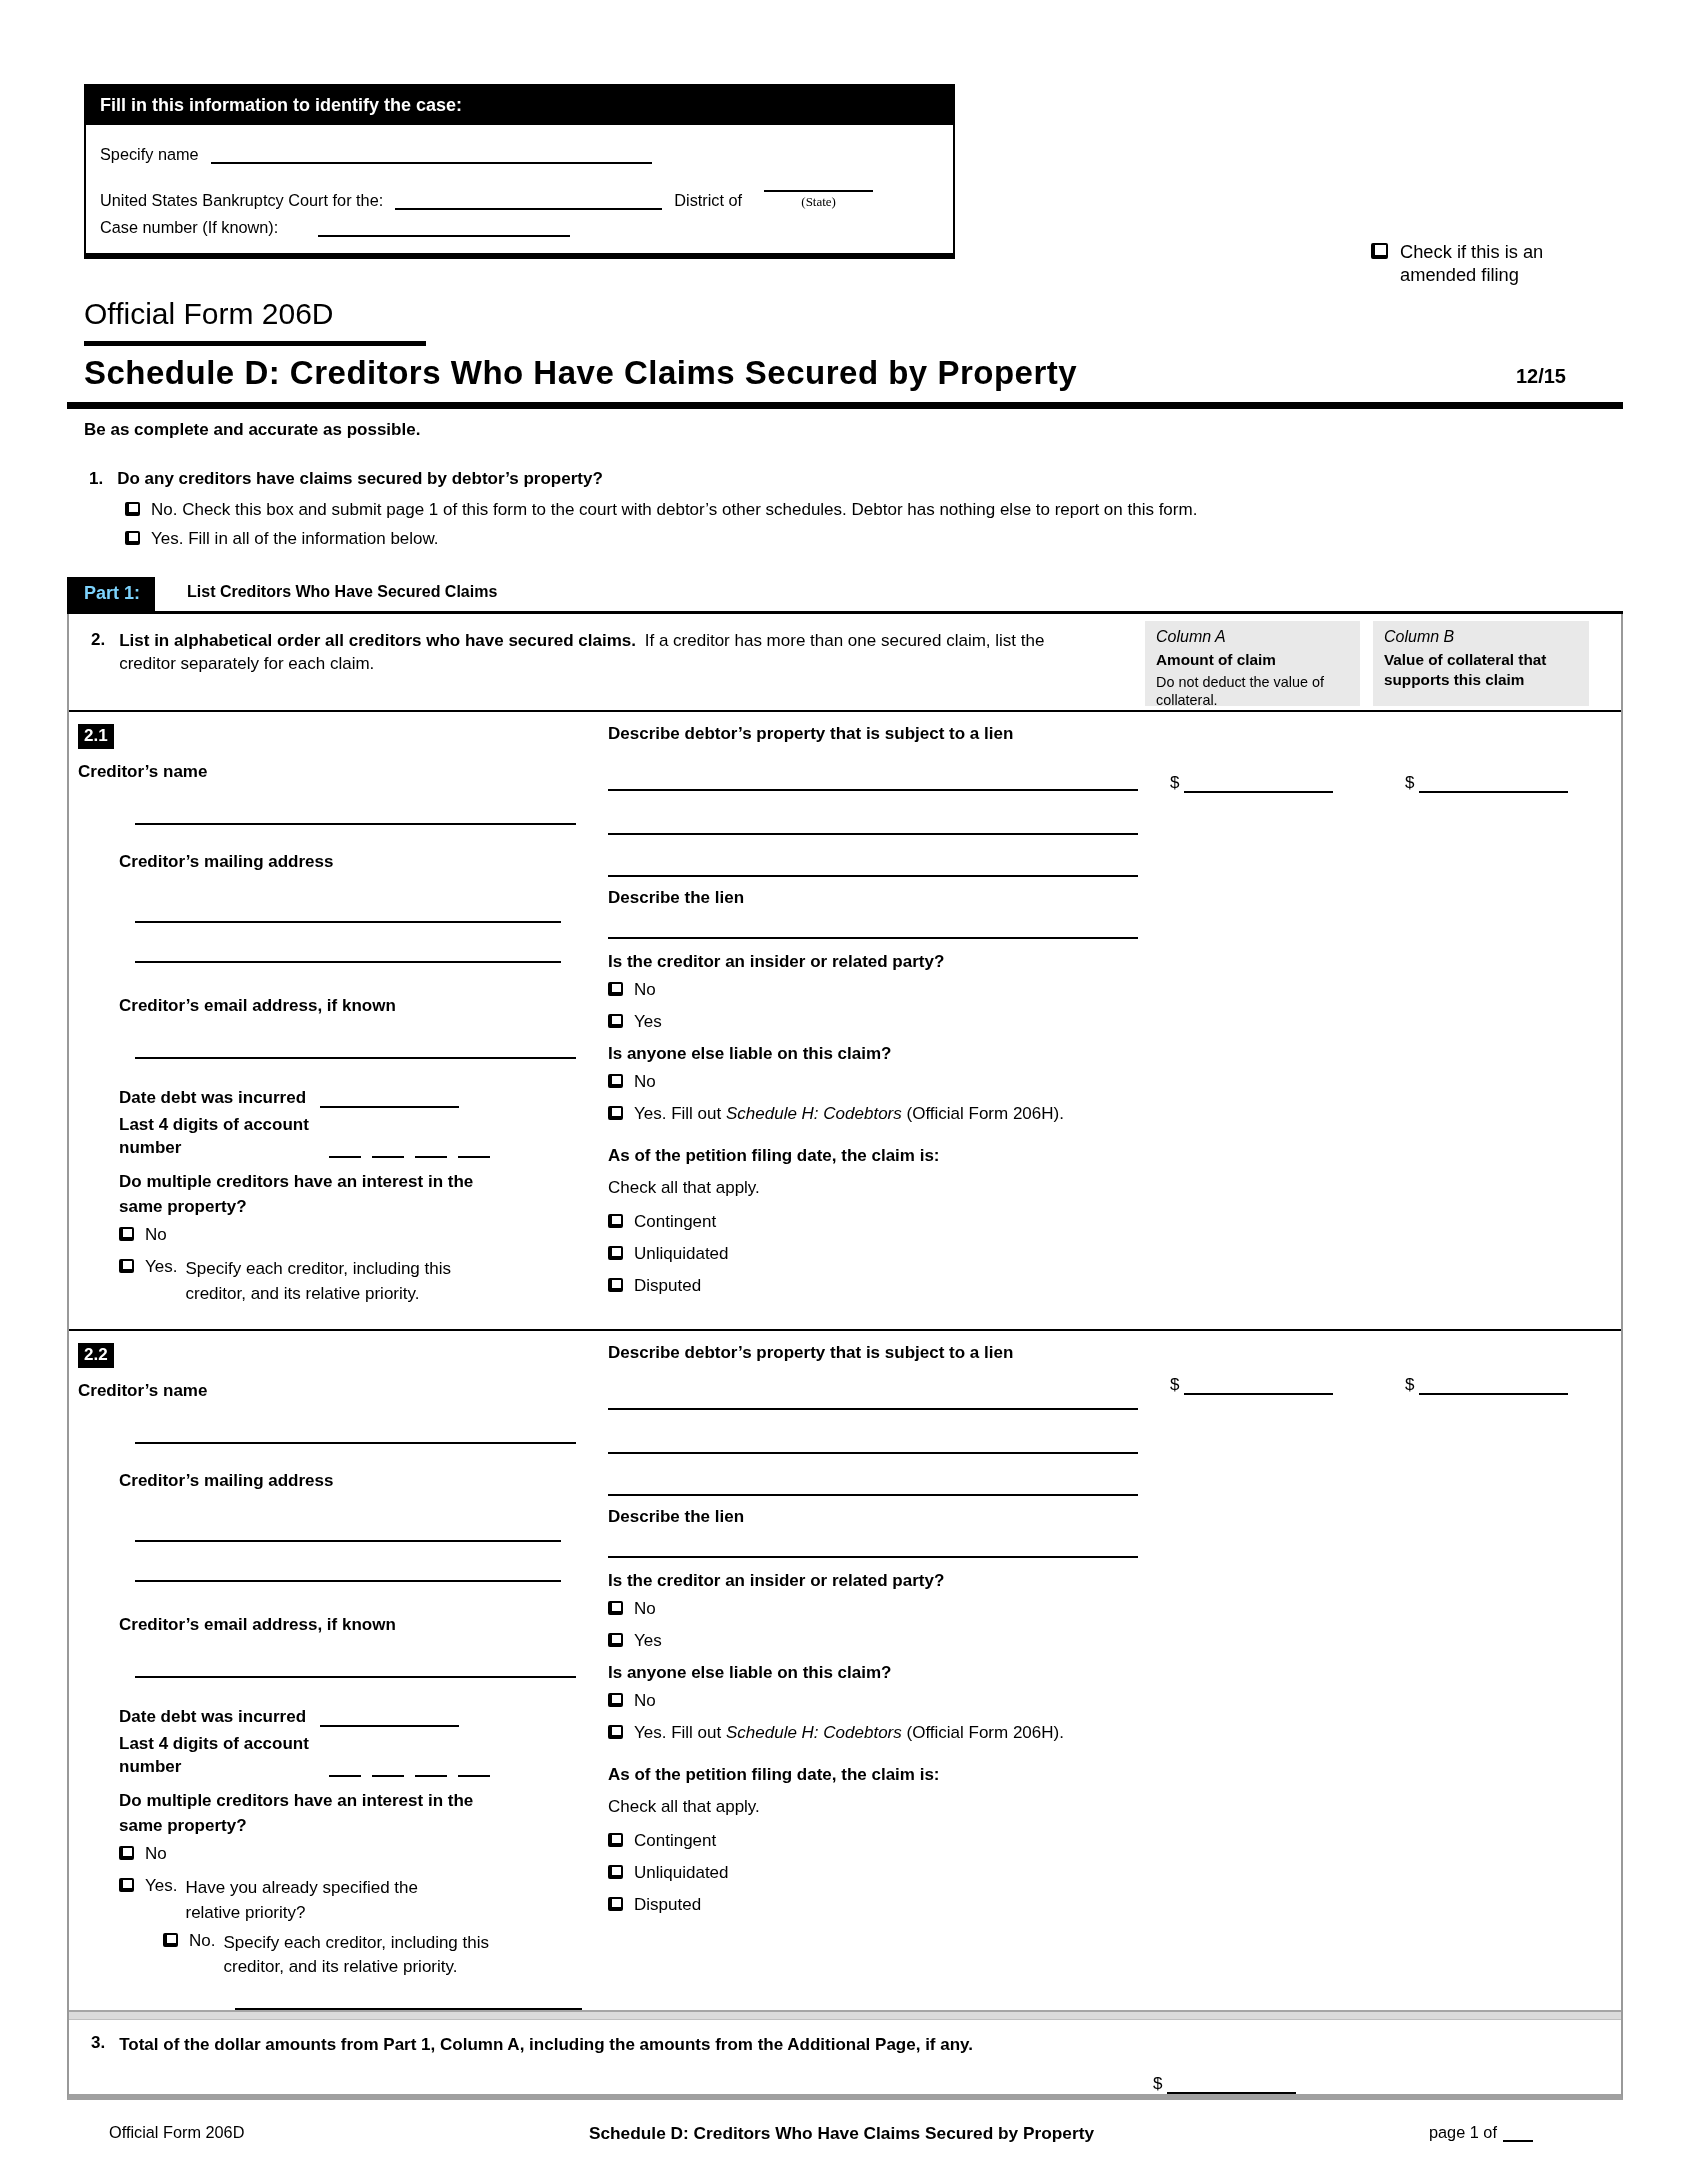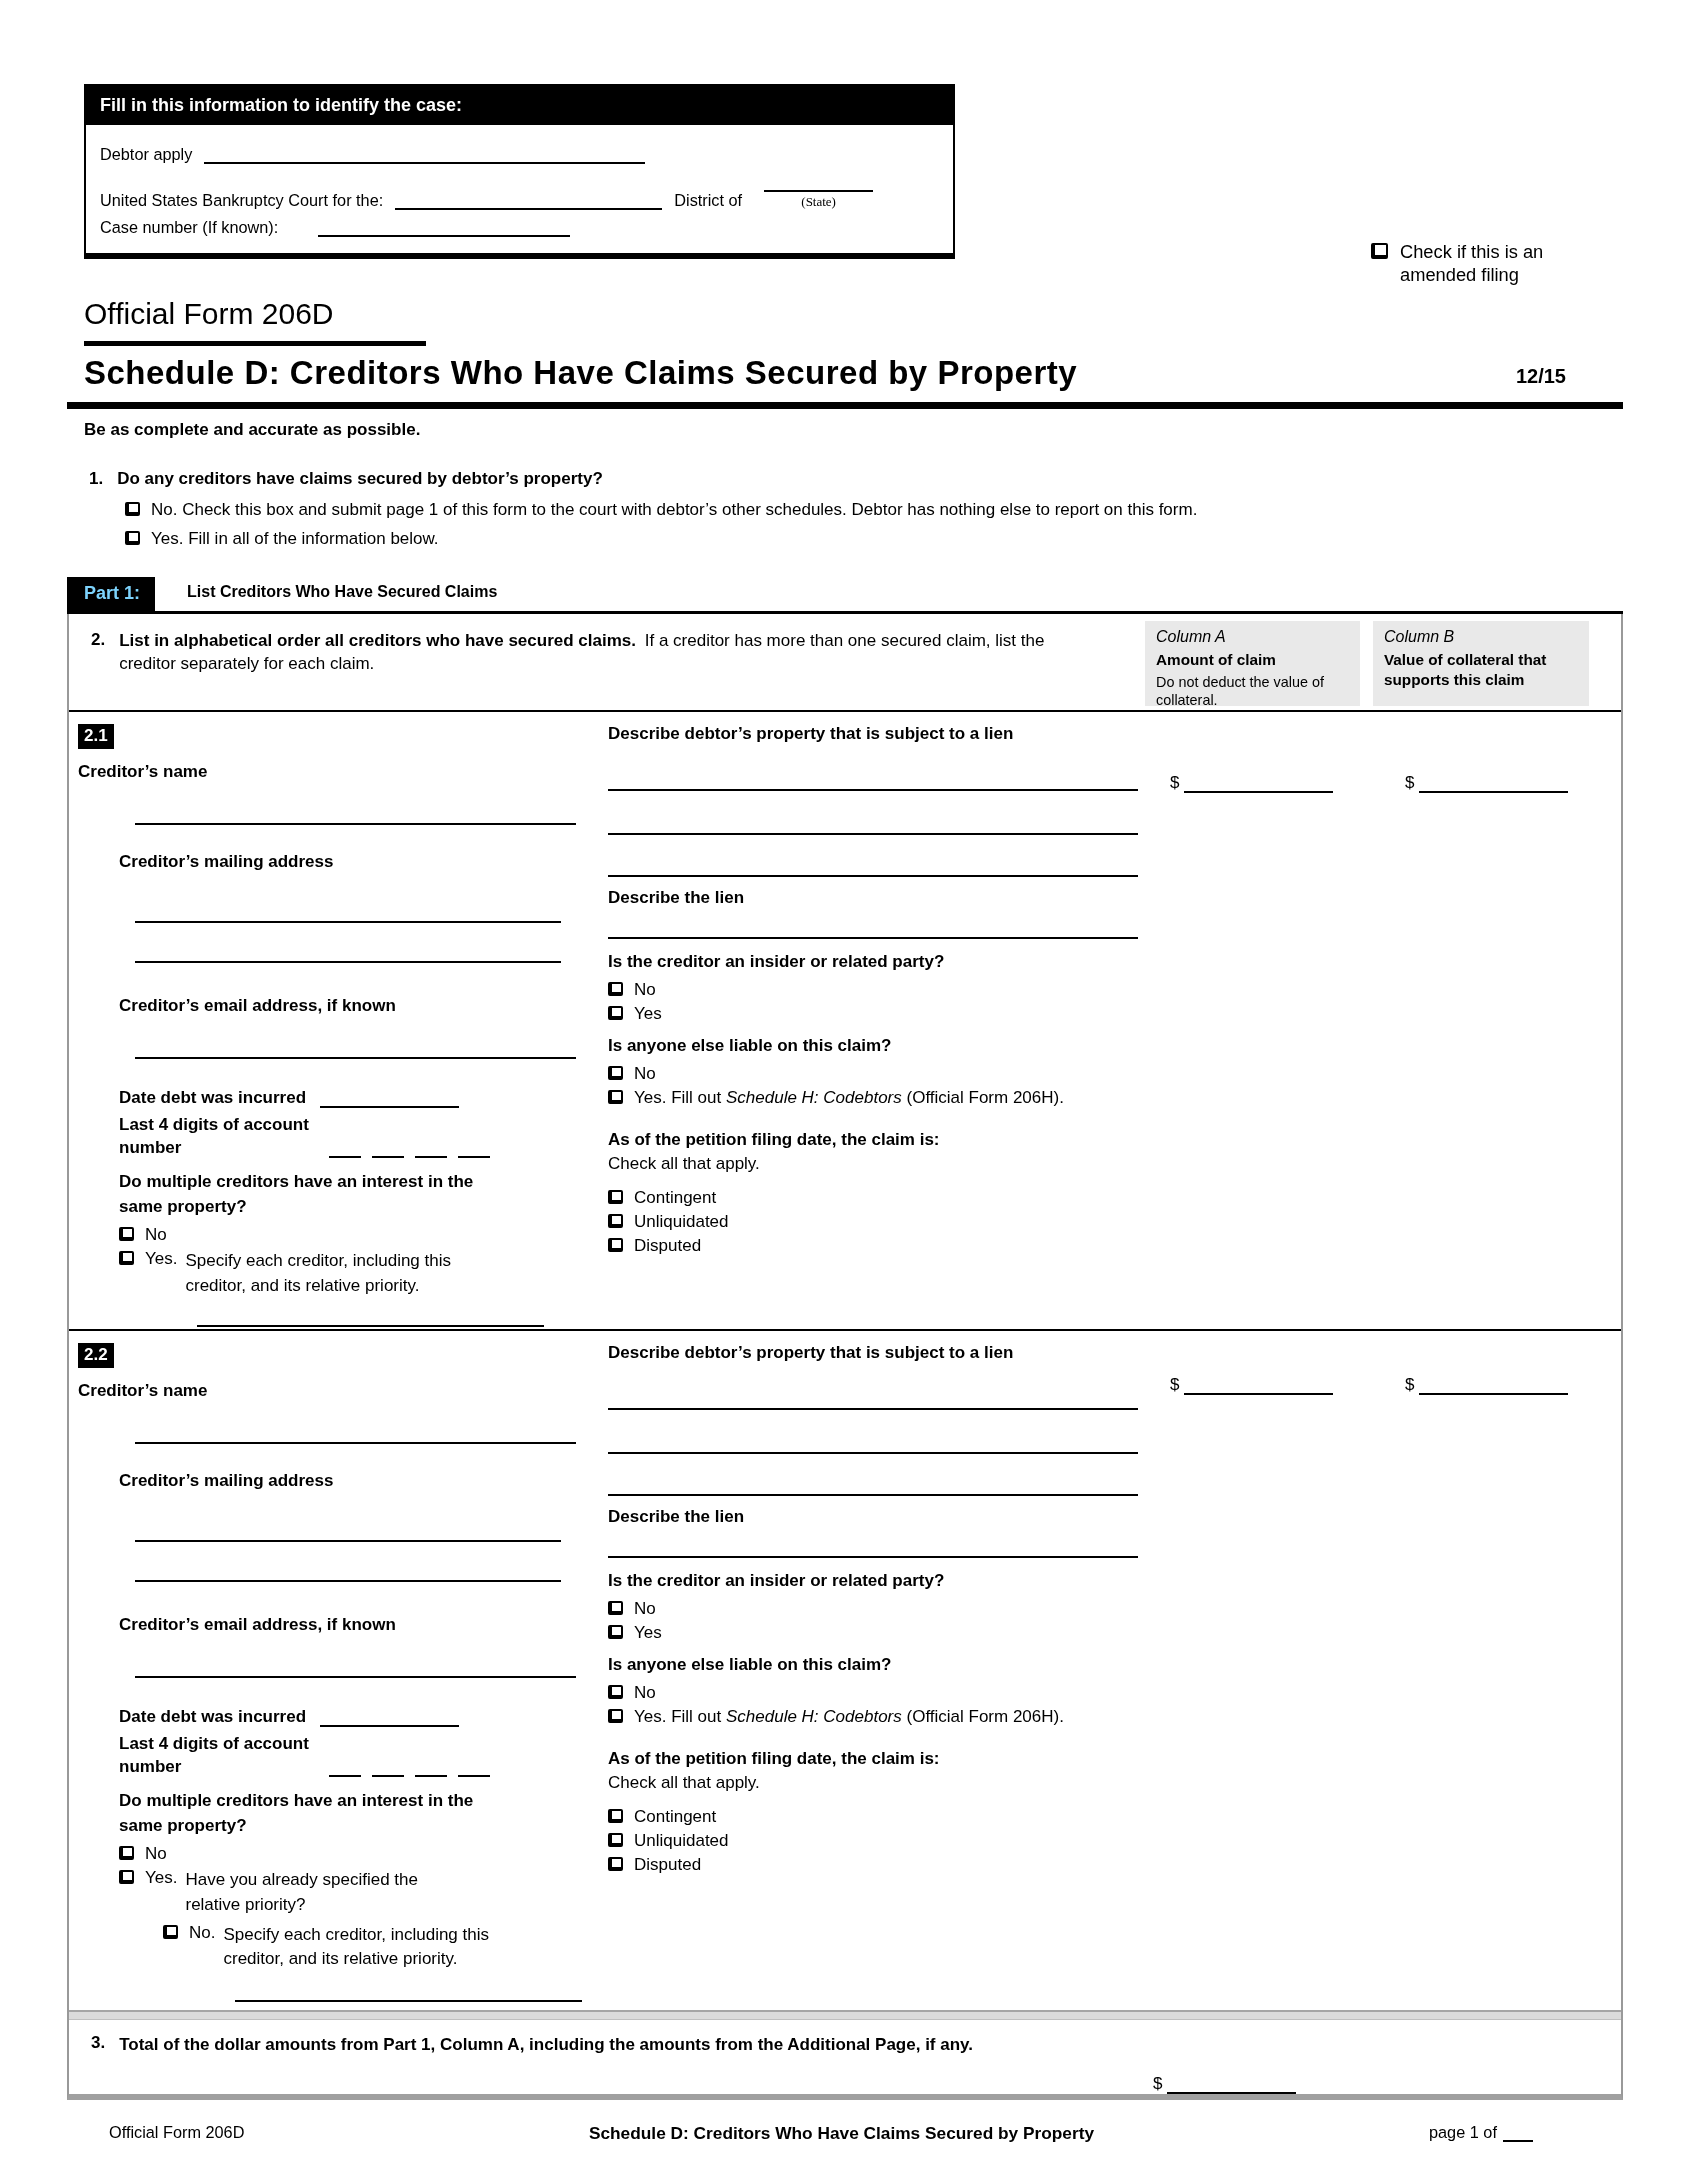--- a/index.html
+++ b/index.html
@@ -86,21 +86,21 @@
   .ml58 { margin-left:57px; }
   .date-row { display:flex; align-items:flex-end; gap:14px; margin-left:41px; }
   .last4-row { display:flex; align-items:flex-end; margin-left:41px; }
   .last4-row .lbl { width:198px; line-height:1.35; }
   .dashes { display:flex; gap:11px; margin-left:12px; padding-bottom:2px; }
   .amtcell { display:flex; gap:5px; align-items:flex-end; }
   .amtcell .uline { height:16px; }
   .r21 .amtcell { margin-top:61px; }
   .r22 .amtcell { margin-top:44px; }
 
-  .mt4{margin-top:4px}.mt6{margin-top:6px}.mt8{margin-top:8px}.mt10{margin-top:10px}
+  .mt4{margin-top:12px}.mt6{margin-top:6px}.mt8{margin-top:8px}.mt10{margin-top:10px}
   .mt12{margin-top:12px}.mt14{margin-top:14px}.mt16{margin-top:16px}.mt18{margin-top:18px}
   .mt20{margin-top:20px}.mt22{margin-top:22px}.mt24{margin-top:24px}
   .mt28{margin-top:28px}.mt32{margin-top:32px}
   .mt36{margin-top:36px}
 
   .subopt { margin-left:85px; }
   .subopt .txt { width:297px; line-height:1.4; }
   .sublines21 { margin-left:119px; }
   .sublines22 { margin-left:157px; }
   .wraptxt { line-height:1.45; }
@@ -120,21 +120,21 @@
 </style>
 </head>
 <body>
 
 <div class="page">
 
   <div class="idbox">
     <div class="idbox-banner">Fill in this information to identify the case:</div>
     <div class="idbox-body">
       <div class="idrow">
-        <span class="lbl">Debtor apply</span>
+        <span class="lbl">Specify name</span>
         <span class="uline" style="width:441px"></span>
       </div>
       <div class="idrow">
         <span class="lbl">United States Bankruptcy Court for the:</span>
         <span class="uline w270"></span>
         <span class="lbl" style="margin-left:12px">District of</span>
         <span class="statewrap">
           <span class="uline w110"></span>
           <span class="statehint">(State)</span>
         </span>

